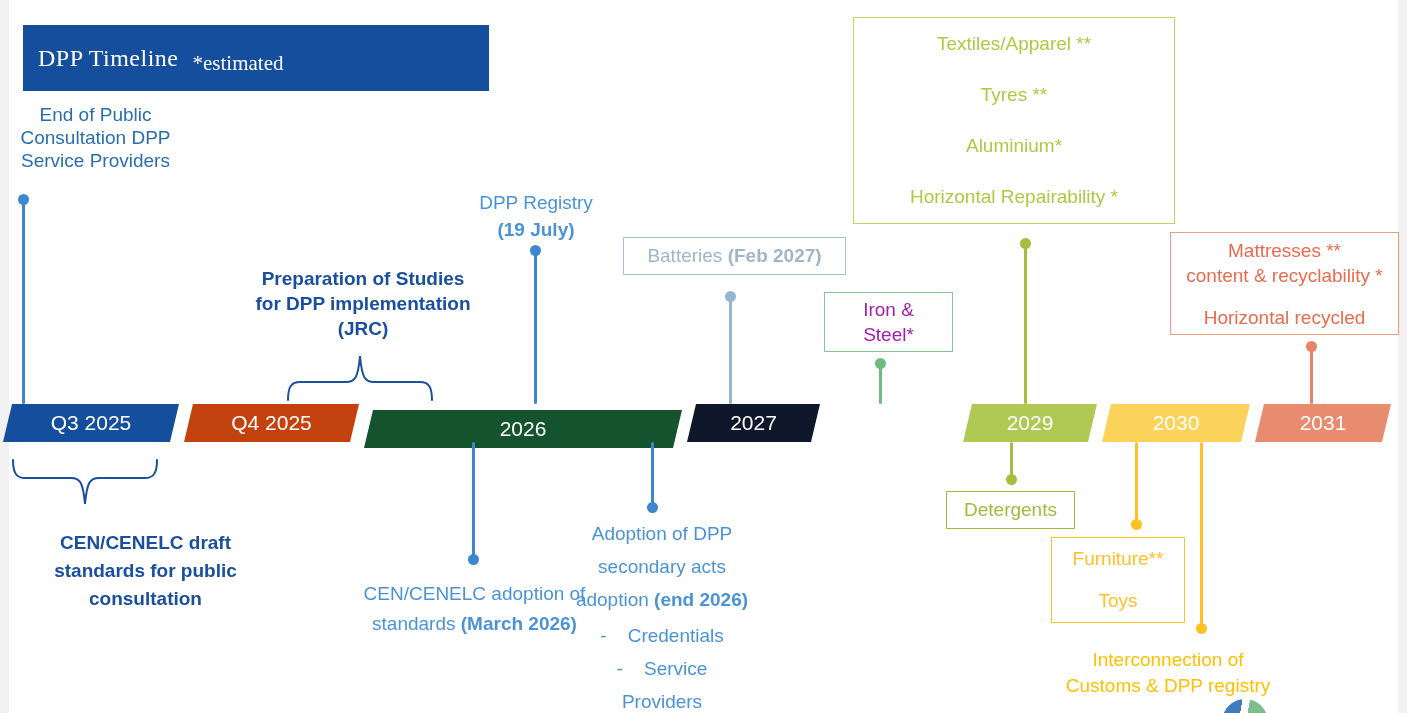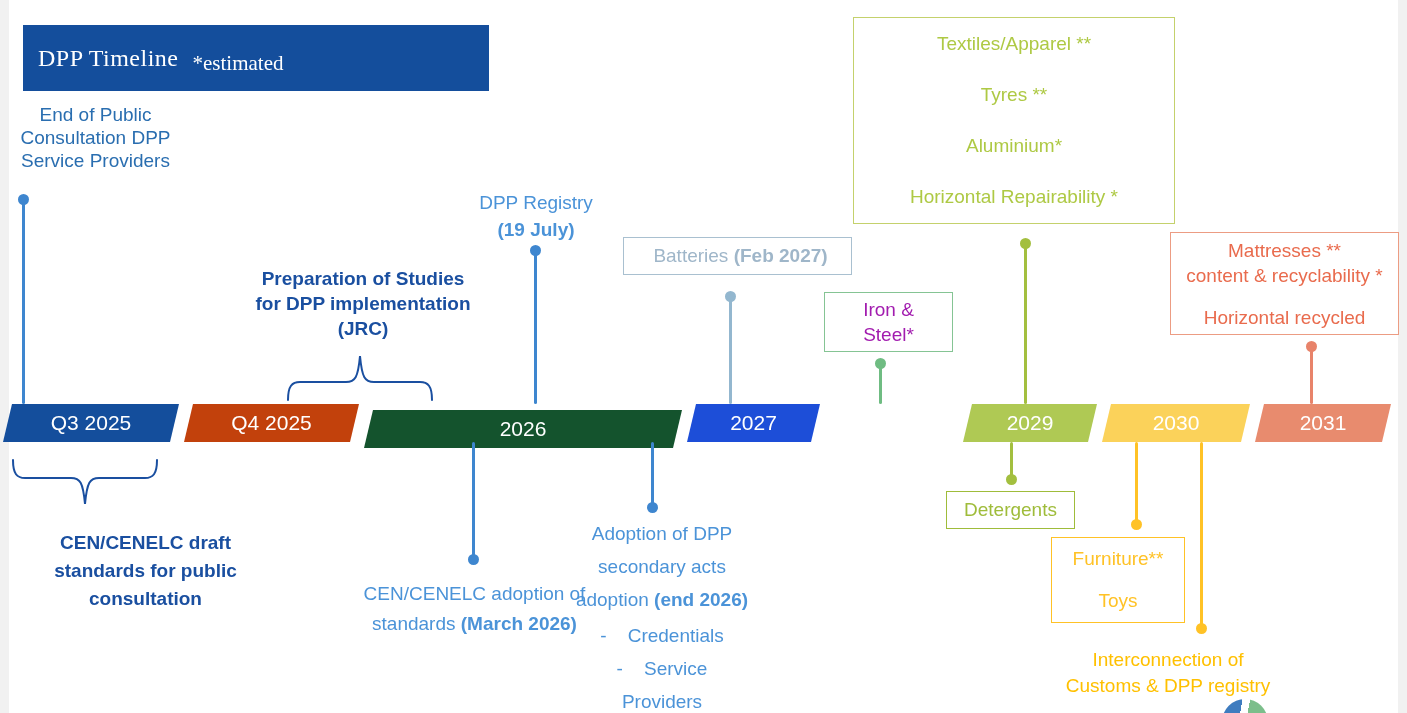--- a/index.html
+++ b/index.html
@@ -56,21 +56,21 @@
     <path d="M2,50 C2,36 6,32 14,32 L60,32 C69,32 72,28 74,6 C76,28 79,32 88,32 L134,32 C142,32 146,36 146,50" fill="none" stroke="currentColor" stroke-width="2" stroke-linecap="round"></path>
   </svg>
 
   <div class="txt" style="left: 446px; top: 189px; width: 180px; line-height: 27px; color: rgb(75, 147, 216);">
     <span>DPP Registry</span><br>
     <span class="b">(19 July)</span>
   </div>
   <div class="dot" style="left: 530px; top: 245px; background-color: rgb(62, 134, 207);"></div>
   <div class="stem" style="left: 534px; top: 254px; height: 150px; background-color: rgb(62, 134, 207);"></div>
 
-  <div class="box" style="left: 623px; top: 237px; width: 221px; height: 36px; border-color: rgb(169, 192, 208); color: rgb(159, 182, 201); padding-left: 6px;">
+  <div class="box" style="left: 623px; top: 237px; width: 221px; height: 36px; border-color: rgb(169, 192, 208); color: rgb(159, 182, 201);">
     <div><span>Batteries </span><span class="b">(Feb 2027)</span></div>
   </div>
   <div class="dot" style="left: 725px; top: 291px; background-color: rgb(147, 183, 207);"></div>
   <div class="stem" style="left: 729px; top: 300px; height: 104px; background-color: rgb(147, 183, 207);"></div>
 
   <div class="box" style="left: 824px; top: 292px; width: 127px; height: 58px; line-height: 25px; border-color: rgb(133, 196, 148); color: #a21caf;">
     <div>Iron &amp;</div>
     <div>Steel*</div>
   </div>
   <div class="dot" style="left: 875px; top: 358px; background-color: rgb(111, 188, 130);"></div>
@@ -95,21 +95,21 @@
 
   <div class="seg" style="left: 3px; width: 176px; background-color: rgb(20, 78, 156);">
       <span>Q3 2025</span>
     </div>
   <div class="seg" style="left: 184px; width: 175px; background-color: #c2410c;">
       <span>Q4 2025</span>
     </div>
   <div class="seg" style="left: 364px; width: 318px; background-color: #14532d; margin-top: 6px;">
       <span>2026</span>
     </div>
-  <div class="seg" style="left: 687px; width: 133px; background-color: #1d4ed8;">
+  <div class="seg" style="left: 687px; width: 133px; background-color: #0f172a;">
       <span>2027</span>
     </div>
   <div class="seg" style="left: 963px; width: 134px; background-color: rgb(175, 201, 84);">
       <span>2029</span>
     </div>
   <div class="seg" style="left: 1102px; width: 148px; background-color: rgb(251, 210, 90);">
       <span>2030</span>
     </div>
   <div class="seg" style="left: 1255px; width: 136px; background-color: rgb(232, 139, 110);">
       <span>2031</span>

